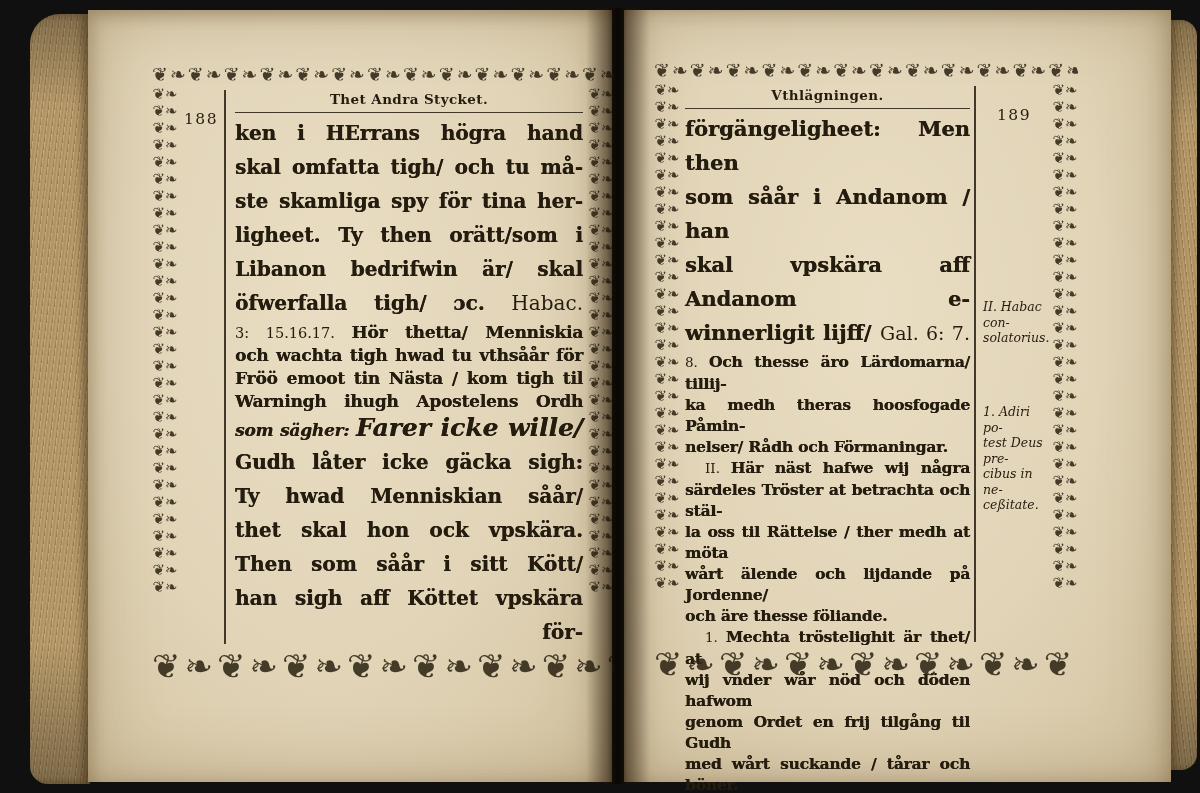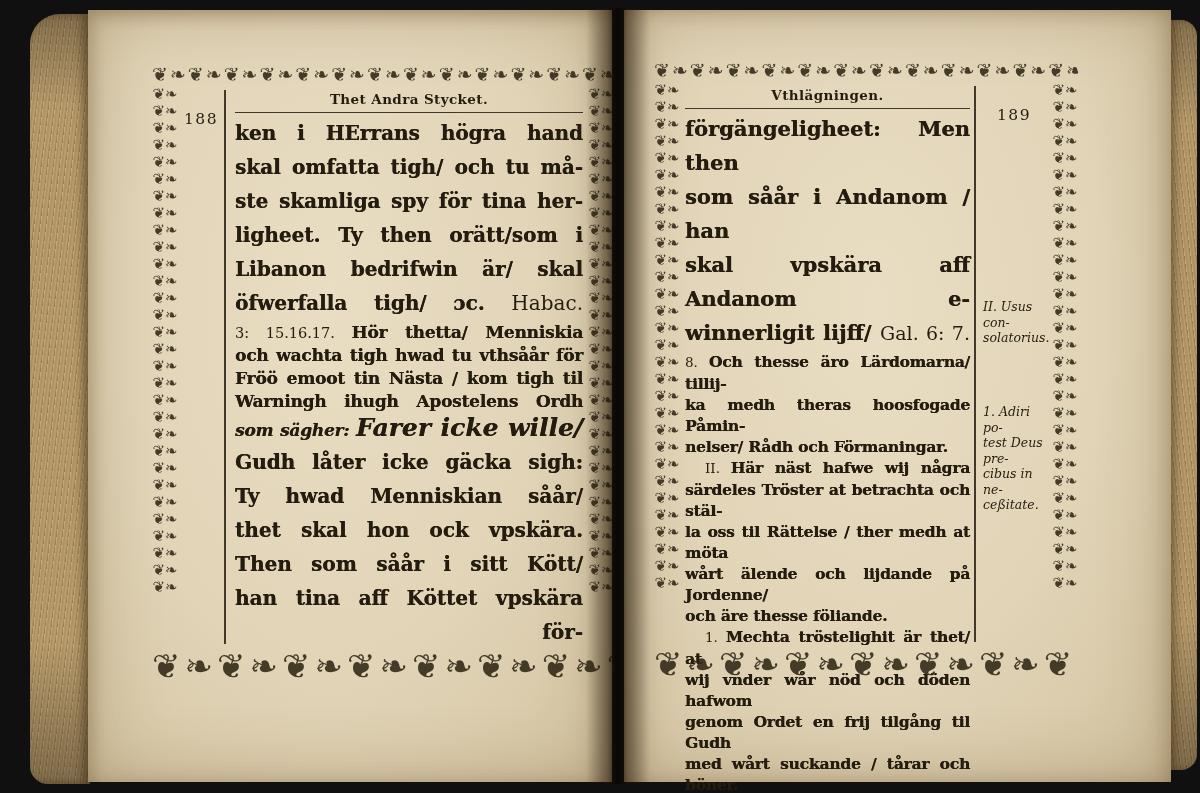--- a/index.html
+++ b/index.html
@@ -109,21 +109,21 @@
                 <div class="ln lh-lg"><span class="k-lg">öfwerfalla tigh/ ɔc. </span><span class="k-rom-lg">Habac.</span></div>
                 <div class="ln lh-sm"><span class="k-rom-sm">3: 15.16.17. </span><span class="k-sm">Hör thetta/ Menniskia</span></div>
                 <div class="ln lh-sm"><span class="k-sm">och wachta tigh hwad tu vthsåår för</span></div>
                 <div class="ln lh-sm"><span class="k-sm">Fröö emoot tin Nästa / kom tigh til</span></div>
                 <div class="ln lh-sm"><span class="k-sm">Warningh ihugh Apostelens Ordh</span></div>
                 <div class="ln lh-m"><span class="k-sm">som sägher: </span><span class="k-xl">Farer icke wille/</span></div>
                 <div class="ln lh-lg"><span class="k-lg">Gudh låter icke gäcka sigh:</span></div>
                 <div class="ln lh-lg"><span class="k-lg">Ty hwad Menniskian såår/</span></div>
                 <div class="ln lh-lg"><span class="k-lg">thet skal hon ock vpskära.</span></div>
                 <div class="ln lh-lg"><span class="k-lg">Then som såår i sitt Kött/</span></div>
-                <div class="ln lh-lg"><span class="k-lg">han tina aff Köttet vpskära</span></div>
+                <div class="ln lh-lg"><span class="k-lg">han sigh aff Köttet vpskära</span></div>
                 <div class="ln lh-lg ar"><span class="k-lg">för-</span></div>
               </div>
           </div>
         </div>
         <div class="band band-v">❦❧❦❧❦❧❦❧❦❧❦❧❦❧❦❧❦❧❦❧❦❧❦❧❦❧❦❧❦❧❦❧❦❧❦❧❦❧❦❧❦❧❦❧❦❧❦❧❦❧❦❧❦❧❦❧❦❧❦❧</div>
       </div>
       <div class="band band-h band-bottom">❦❧❦❧❦❧❦❧❦❧❦❧❦❧❦❧❦❧❦❧❦❧❦❧</div>
     </div>
   </div>
 
@@ -151,21 +151,21 @@
                 <div class="ln lh-sm ind"><span class="k-rom-sm">1. </span><span class="k-sm">Mechta tröstelighit är thet/ at</span></div>
                 <div class="ln lh-sm"><span class="k-sm">wij vnder wår nöd och döden hafwom</span></div>
                 <div class="ln lh-sm"><span class="k-sm">genom Ordet en frij tilgång til Gudh</span></div>
                 <div class="ln lh-sm"><span class="k-sm">med wårt suckande / tårar och böner.</span></div>
               </div>
 
           </div>
           <div class="margincol margincol-r">
             <div class="pagenum">189</div>
           <div class="note note-1">
-                <div>II. Usus con-</div>
+                <div>II. Habac con-</div>
                 <div>solatorius.</div>
               </div>
               <div class="note note-2">
                 <div>1. Adiri po-</div>
                 <div>test Deus pre-</div>
                 <div>cibus in ne-</div>
                 <div>ceßitate.</div>
               </div>
             </div>
         </div>

